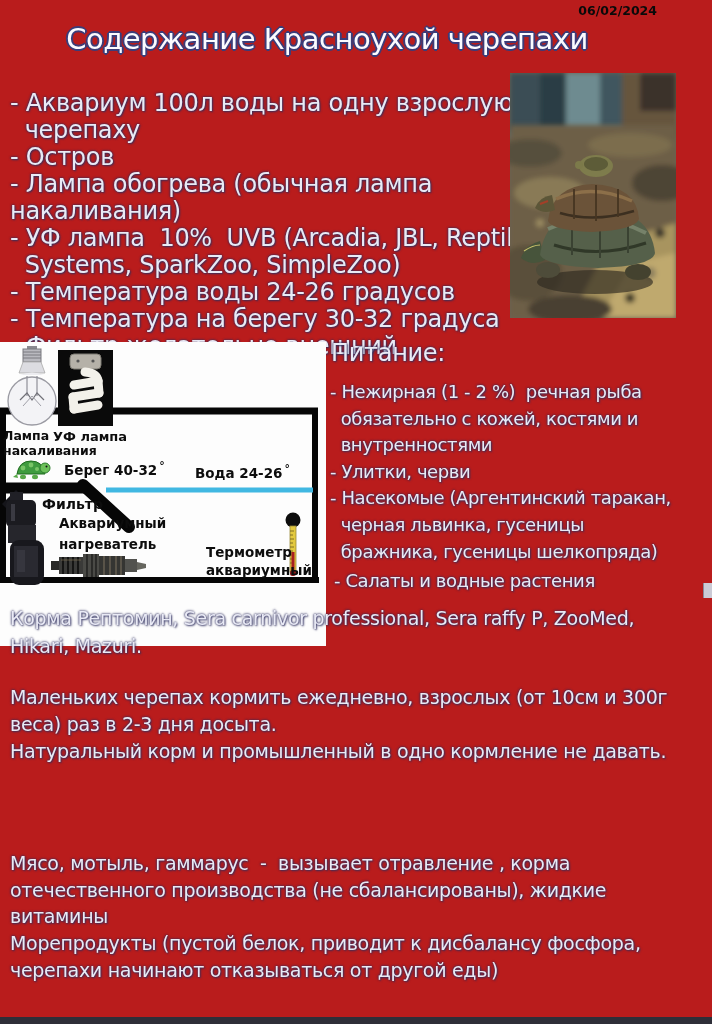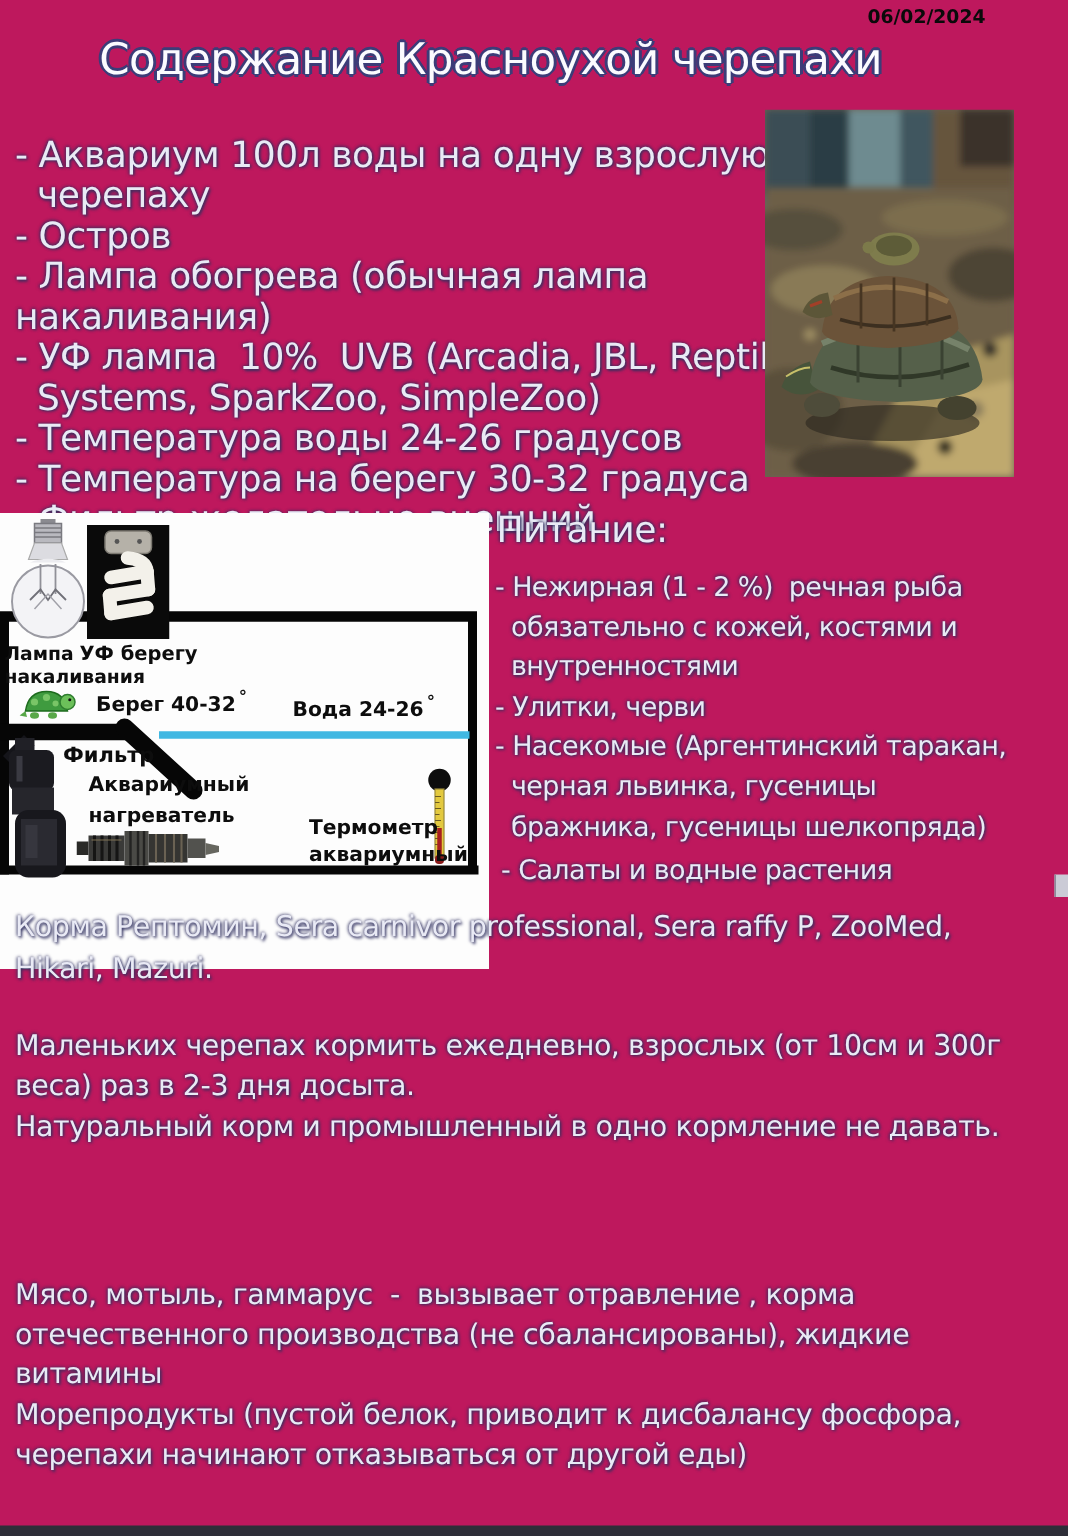--- a/index.html
+++ b/index.html
@@ -1,17 +1,17 @@
 <!DOCTYPE html>
 <html><head>
 <meta charset="utf-8">
 <style>
   html,body{margin:0;padding:0;background:#7b82b5;}
   .slide{
-    position:relative;width:712px;height:1024px;background:#be185d;
+    position:relative;width:712px;height:1024px;background:#b91c1c;
     overflow:hidden;font-family:"DejaVu Sans",sans-serif;color:#e9eaf5;
   }
   .txt{
     position:absolute;white-space:pre-wrap;color:#e9eaf5;
     text-shadow:1px 1px 2px rgba(48,48,96,.95), -1px 0 2px rgba(48,48,96,.55), 0 -1px 2px rgba(48,48,96,.45);
   }
   .date{
     position:absolute;top:3px;right:55px;font-size:12.5px;font-weight:bold;
     color:#0a0a0a;text-shadow:none;
   }
@@ -203,21 +203,21 @@
     <svg width="16" height="66" viewBox="0 0 16 66" style="left:285px;top:170px">
       <circle cx="8" cy="8" r="7.5" fill="#0d0d0d"></circle>
       <rect x="5" y="14" width="6" height="46" fill="#e3c93f" stroke="#9a8a3a" stroke-width=".8"></rect>
       <path d="M5,19 h4 M5,23 h3 M5,27 h4 M5,31 h3 M5,35 h4 M5,39 h3 M5,43 h4 M5,47 h3 M5,51 h4" stroke="#6a5a20" stroke-width=".8"></path>
       <rect x="6.5" y="40" width="3" height="20" fill="#a81f1f"></rect>
       <rect x="5" y="58" width="6" height="6" rx="2.5" fill="#8a1a1a"></rect>
     </svg>
 
     <div class="dlabel lbl-heatlamp">Лампа
 накаливания</div>
-    <div class="dlabel lbl-uv">УФ берегу</div>
+    <div class="dlabel lbl-uv">УФ лампа</div>
     <div class="dlabel lbl-shore"><span>Берег  40-32</span><span class="deg">°</span></div>
     <div class="dlabel lbl-water"><span>Вода 24-26</span><span class="deg">°</span></div>
     <div class="dlabel lbl-filter">Фильтр</div>
     <div class="dlabel lbl-heater">Аквариумный
 нагреватель</div>
     <div class="dlabel lbl-thermo">Термометр
 аквариумный</div>
   </div>
 
   <div class="txt feed-head">Питание:</div>

